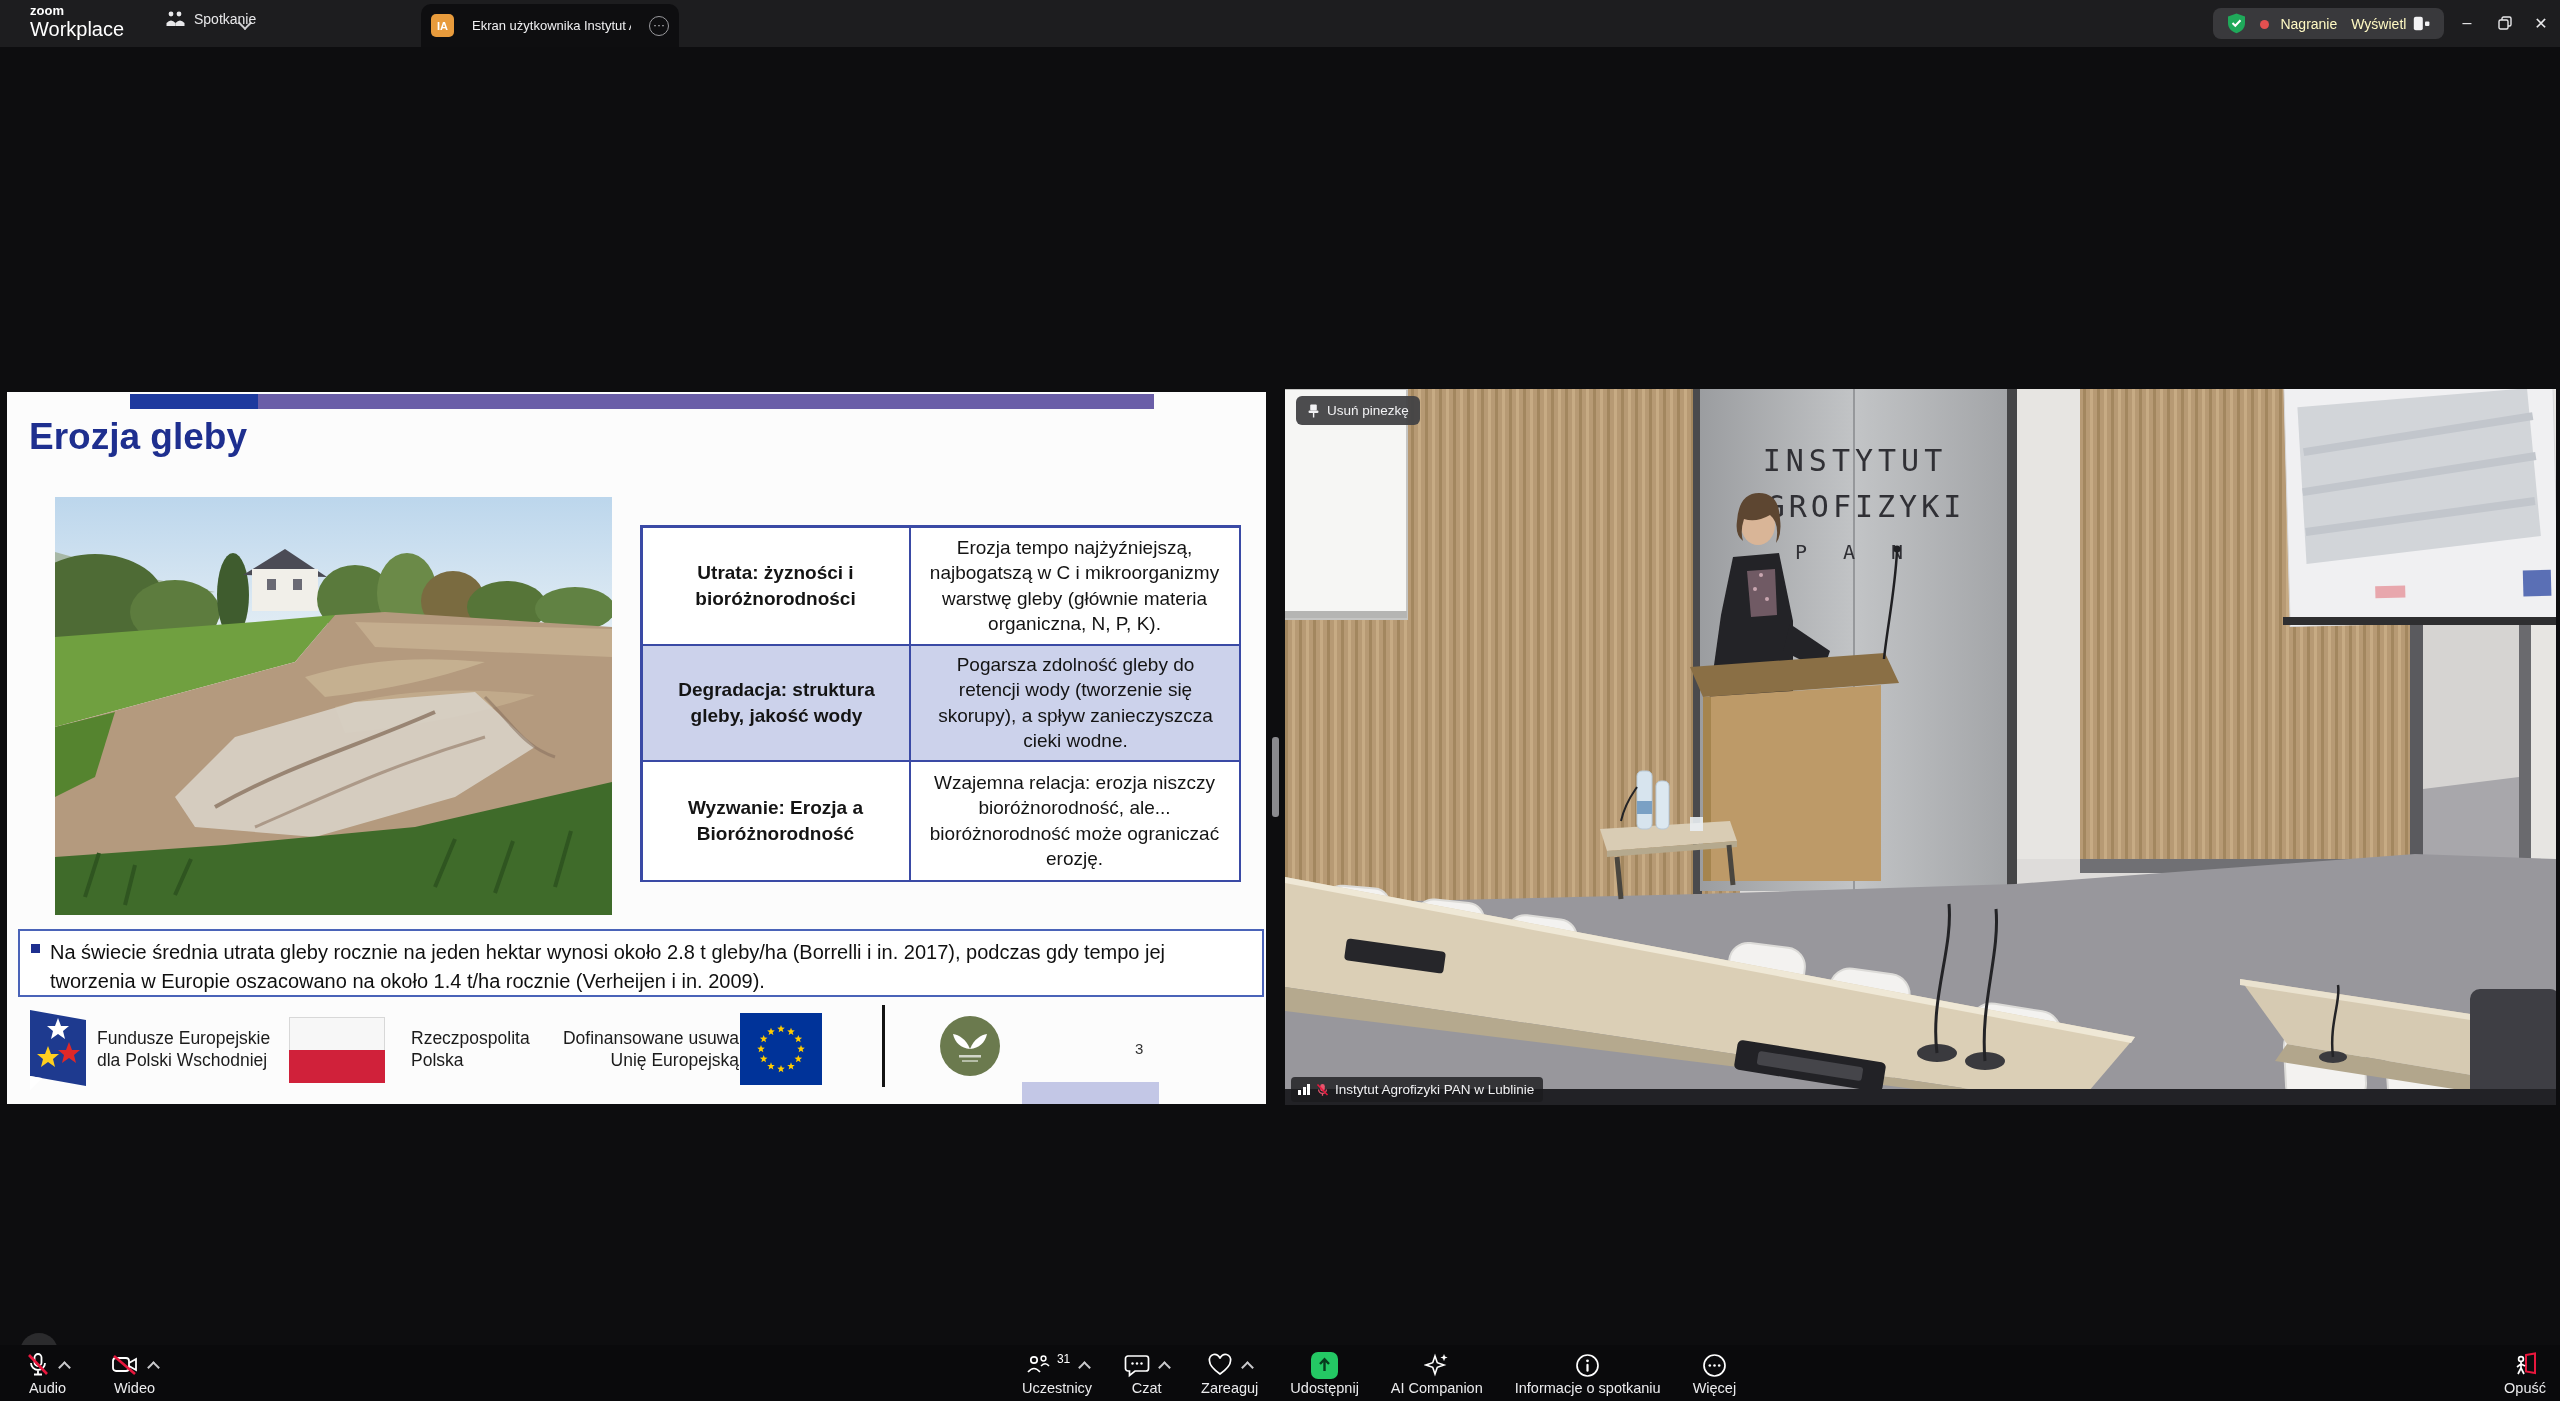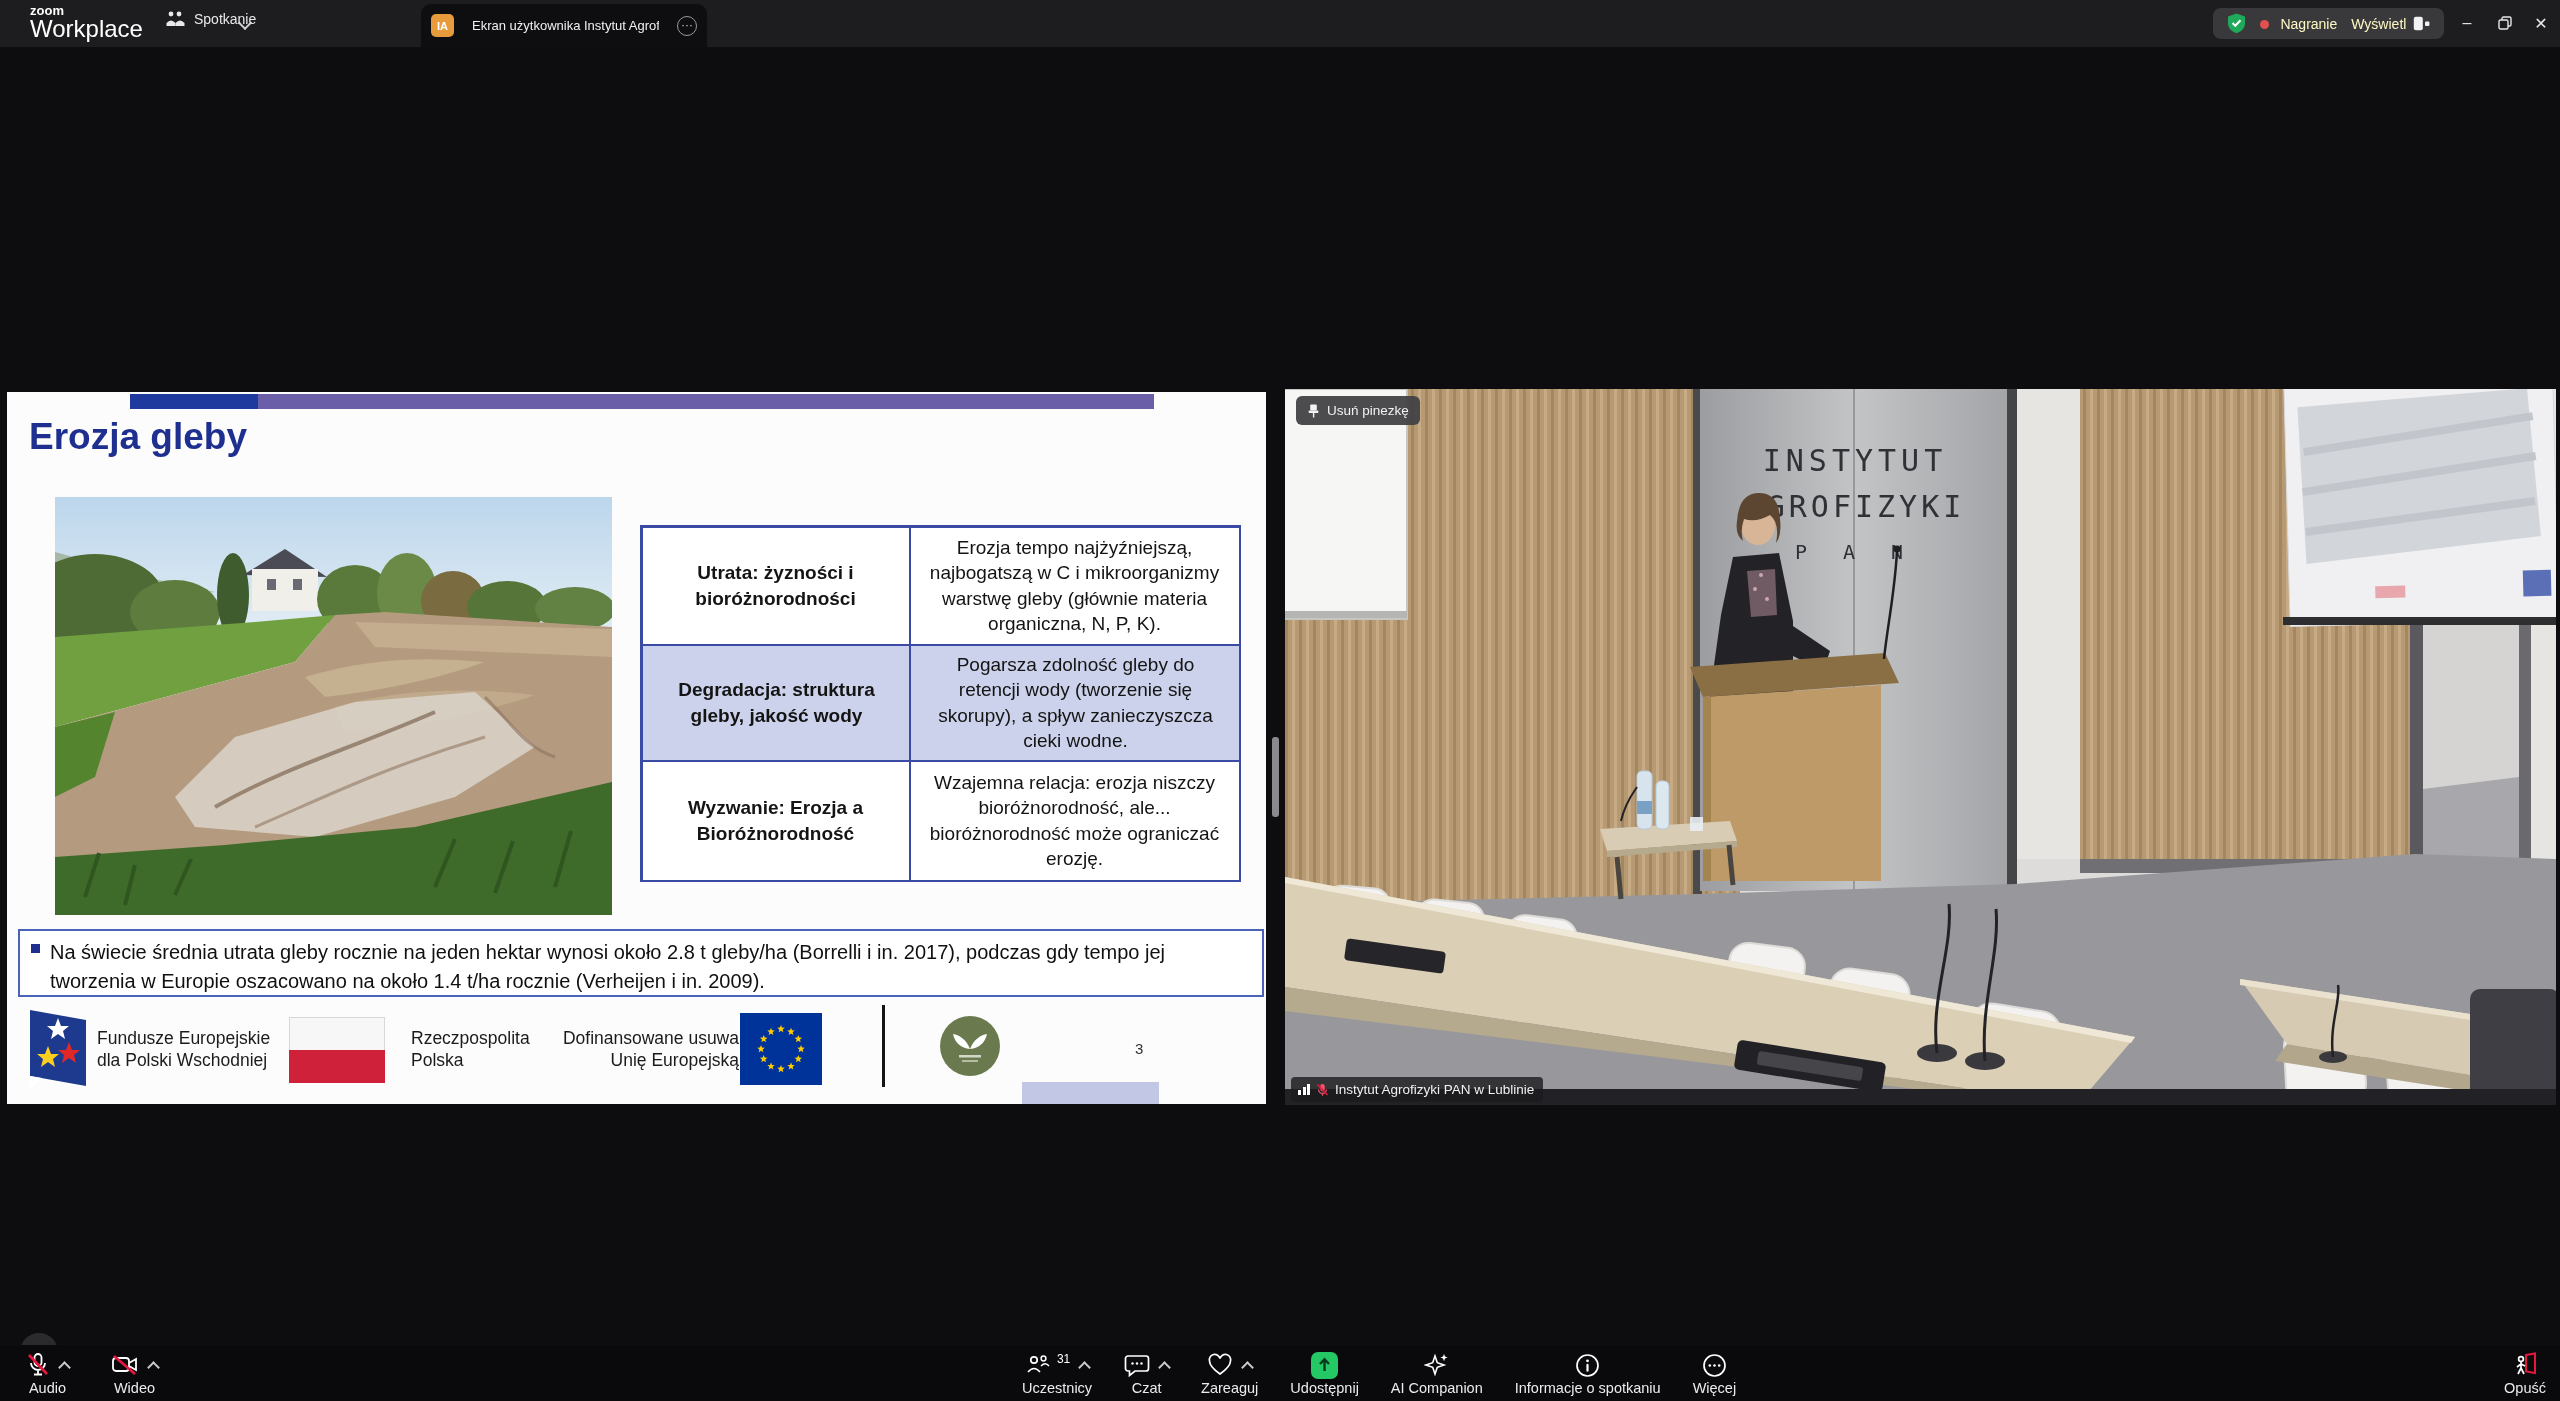--- a/index.html
+++ b/index.html
@@ -4,26 +4,26 @@
 <style>
   * { margin:0; padding:0; box-sizing:border-box; }
   html,body { width:2560px; height:1401px; overflow:hidden; background:#0c0c0e;
               font-family:"Liberation Sans", sans-serif; }
   .abs { position:absolute; }
 
   
   #titlebar { position:absolute; top:0; left:0; width:2560px; height:47px; background:#1d1d1f; }
   .brand { position:absolute; left:30px; top:4px; color:#fff; }
   .brand .b1 { font-size:13px; font-weight:bold; line-height:14px; }
-  .brand .b2 { font-size:24px; line-height:22px; }
+  .brand .b2 { font-size:20px; line-height:22px; }
   .chev-down { position:absolute; left:240px; top:18px; width:10px; height:10px;
                border-right:2px solid #cfcfd2; border-bottom:2px solid #cfcfd2; transform:rotate(45deg); }
   .meeting-tab { position:absolute; left:165px; top:10px; display:flex; align-items:center; gap:9px;
                  color:#e8e8ea; font-size:14px; }
-  .tab-active { position:absolute; left:421px; top:4px; width:286px; height:43px; background:#0e0e10;
+  .tab-active { position:absolute; left:421px; top:4px; width:258px; height:43px; background:#0e0e10;
                 border-radius:10px 10px 0 0; display:flex; align-items:center; gap:18px; padding:0 10px; }
   .tab-avatar { width:23px; height:23px; border-radius:5px; background:#e89b3c; color:#fff;
                 font-size:11px; font-weight:bold; display:flex; align-items:center; justify-content:center; }
   .tab-label { color:#f0f0f2; font-size:13px; white-space:nowrap; overflow:hidden; flex:1; }
   .tab-more { width:20px; height:20px; border:1.5px solid #9a9a9e; border-radius:50%;
               color:#cfcfd2; font-size:12px; line-height:17px; text-align:center; flex:none; }
   .tb-pill { position:absolute; left:2213px; top:8px; height:31px; background:#39393c; border-radius:8px;
              display:flex; align-items:center; gap:14px; padding:0 14px; }
   .rec-dot { width:9px; height:9px; border-radius:50%; background:#e25050; display:inline-block; margin-right:7px; }
   .tb-pill .txt { color:#fef9c3; font-size:14px; }

